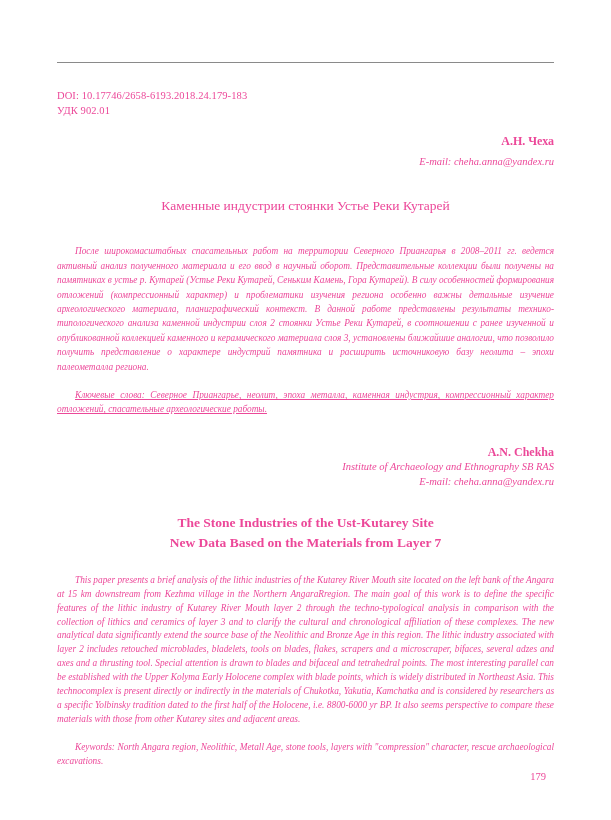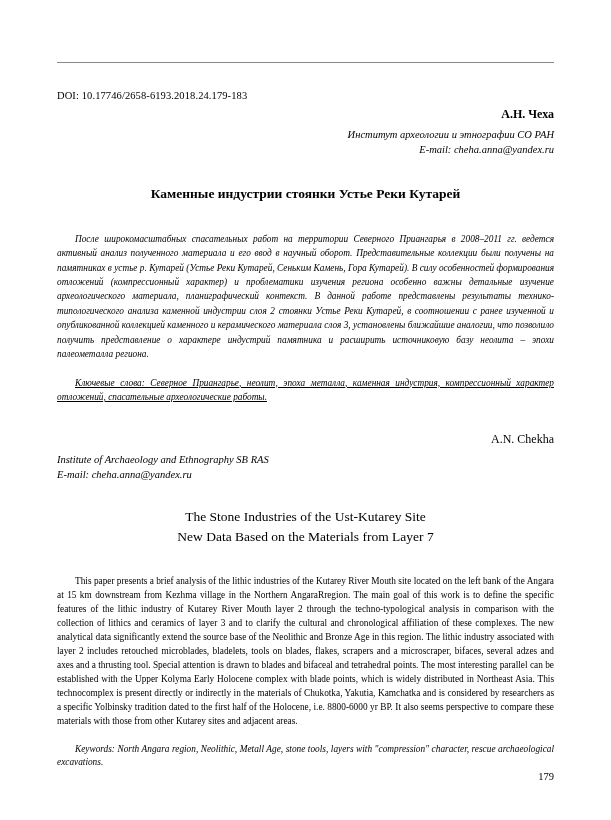--- a/index.html
+++ b/index.html
@@ -6,21 +6,21 @@
     margin: 0;
     padding: 0;
     background: #ffffff;
   }
   .page {
     position: relative;
     width: 611px;
     height: 808px;
     background: #ffffff;
     font-family: "Liberation Serif", serif;
-    color: #000000;
+    color: #ec4899;
     box-sizing: border-box;
     overflow: hidden;
     padding-left: 12px;
   }
   .rule {
     position: absolute;
     left: 57px;
     right: 57px;
     top: 62px;
     height: 1px;
@@ -34,33 +34,33 @@
   }
   .doi-block {
     font-size: 10.5px;
     line-height: 1.45;
     letter-spacing: 0.1px;
   }
   .author-ru {
     text-align: right;
     font-weight: bold;
     font-size: 12px;
-    margin-top: 4px;
+    margin-top: 16px;
   }
   .affil {
     text-align: right;
     font-style: italic;
     font-size: 10.5px;
     line-height: 1.4;
     margin-top: 6px;
   }
   .affil div { white-space: nowrap; }
   .title-ru {
     text-align: center;
-    font-weight: bold;
+    font-weight: normal;
     font-size: 13.5px;
     line-height: 1.5;
     margin-top: 26px;
   }
   .abstract-ru {
     font-style: italic;
     font-size: 9.3px;
     line-height: 1.55;
     text-align: justify;
     margin-top: 28px;
@@ -70,77 +70,77 @@
     font-style: italic;
     font-size: 9.3px;
     line-height: 1.55;
     text-align: justify;
     margin-top: 14px;
     text-indent: 18px;
     text-decoration: underline;
   }
   .author-en {
     text-align: right;
-    font-weight: normal;
+    font-weight: bold;
     font-size: 12px;
     margin-top: 28px;
   }
   .affil-en {
-    text-align: left;
+    text-align: right;
     font-style: italic;
     font-size: 10.5px;
     line-height: 1.4;
-    margin-top: 6px;
   }
   .title-en {
     text-align: center;
-    font-weight: normal;
+    font-weight: bold;
     font-size: 13.5px;
     line-height: 1.5;
     margin-top: 24px;
   }
   .abstract-en {
+    font-style: italic;
     font-size: 9.3px;
     line-height: 1.5;
     text-align: justify;
-    margin-top: 28px;
+    margin-top: 20px;
     text-indent: 18px;
   }
   .keywords-en {
     font-style: italic;
     font-size: 9.3px;
     line-height: 1.5;
     text-align: justify;
     margin-top: 14px;
     text-indent: 18px;
   }
   .pageno {
     position: absolute;
-    right: 57px;
+    right: 65px;
     bottom: 26px;
     font-size: 10.5px;
   }
 </style>
 </head>
 <body>
 
 <div class="page">
 
   <div class="rule"></div>
 
   <div class="content">
 
     <div class="doi-block">
       <div>DOI: 10.17746/2658-6193.2018.24.179-183</div>
+      <div>УДК 902.01</div>
     </div>
 
     <div class="author-ru">А.Н. Чеха</div>
 
     <div class="affil">
-      <div>Институт археологии и этнографии СО РАН</div>
       <div>E-mail: cheha.anna@yandex.ru</div>
     </div>
 
     <div class="title-ru">
       <div>Каменные индустрии стоянки Устье Реки Кутарей</div>
     </div>
 
     <div class="abstract-ru">После широкомасштабных спасательных работ на территории Северного Приангарья в 2008–2011 гг. ведется активный анализ полученного материала и его ввод в научный оборот. Представительные коллекции были получены на памятниках в устье р. Кутарей (Устье Реки Кутарей, Сеньким Камень, Гора Кутарей). В силу особенностей формирования отложений (компрессионный характер) и проблематики изучения региона особенно важны детальные изучение археологического материала, планиграфический контекст. В данной работе представлены результаты технико-типологического анализа каменной индустрии слоя 2 стоянки Устье Реки Кутарей, в соотношении с ранее изученной и опубликованной коллекцией каменного и керамического материала слоя 3, установлены ближайшие аналогии, что позволило получить представление о характере индустрий памятника и расширить источниковую базу неолита – эпохи палеометалла региона.</div>
 
     <div class="keywords-ru">Ключевые слова: Северное Приангарье, неолит, эпоха металла, каменная индустрия, компрессионный характер отложений, спасательные археологические работы.</div>

